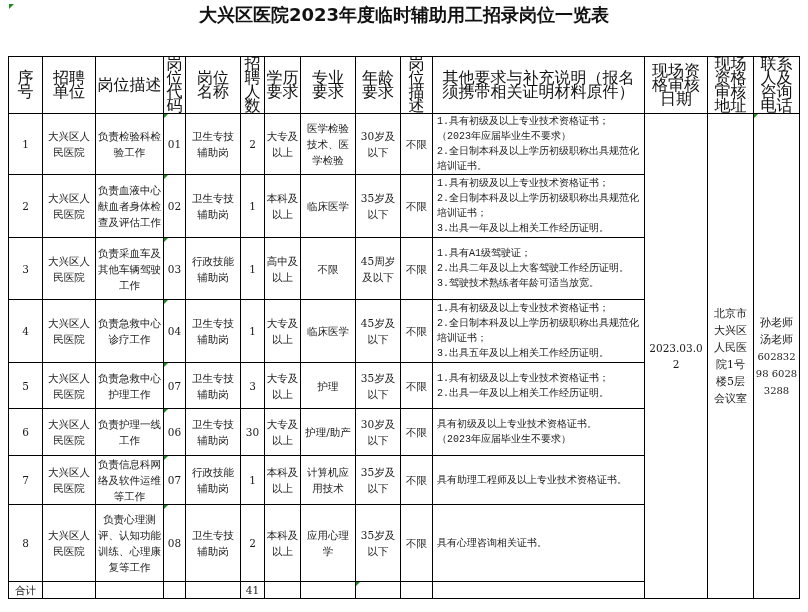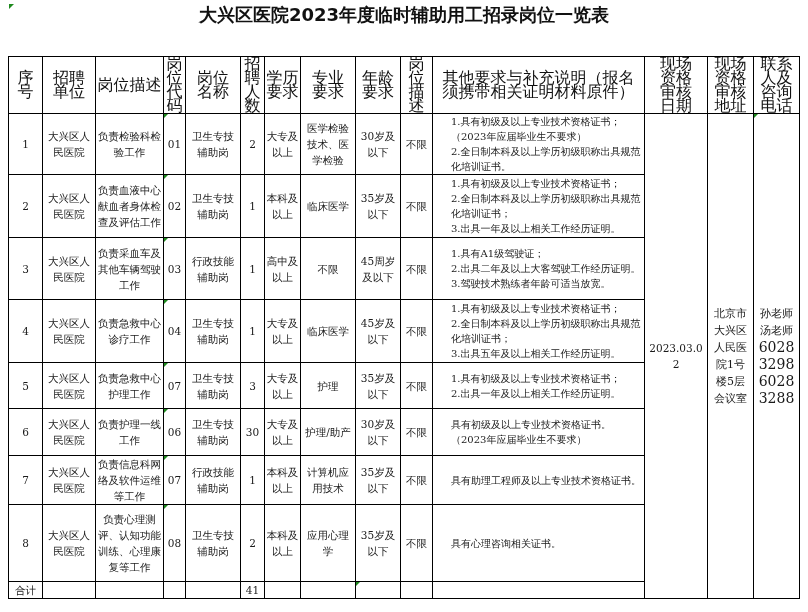--- a/index.html
+++ b/index.html
@@ -10,21 +10,21 @@
   .title { position: absolute; left: 0; top: 4px; width: 808px; text-align: center;
          font-family: "DejaVu Sans", "Liberation Sans", sans-serif; font-weight: bold;
          font-size: 18px; line-height: 22px; color: #111; }
   table.sheet { position: absolute; left: 8px; top: 56px; border-collapse: collapse;
          table-layout: fixed; width: 791px; }
   table.sheet td, table.sheet th { border: 1px solid #000; padding: 0 1px;
          text-align: center; vertical-align: middle; font-size: 10.5px; line-height: 16px;
          overflow: hidden; position: relative; word-break: break-all; }
   table.sheet th { font-family: "DejaVu Sans", "Liberation Sans", sans-serif; font-weight: normal;
          font-size: 16px; line-height: 14px; color: #111; }
-  table.sheet td.notes { text-align: left; padding-left: 18px; font-size: 10px; line-height: 15px; }
+  table.sheet td.notes { text-align: left; padding-left: 4px; font-size: 10px; line-height: 15px; font-family: Liberation Mono, monospace; }
   .line { display: block; }
   .tri { position: absolute; left: 0; top: 0; width: 0; height: 0;
          border-top: 4px solid #1e8a1e; border-right: 4px solid transparent; }
   .vcol { line-height: 13px; }
   .r-h { height: 56px; } .r1 { height: 61px; } .r2 { height: 63px; } .r3 { height: 62px; }
   .r4 { height: 63px; } .r5 { height: 46px; } .r6 { height: 47px; } .r7 { height: 47px; }
   .r8 { height: 77px; } .r-t { height: 17px; }
   td.total-label { font-family: "DejaVu Sans", "Liberation Sans", sans-serif; font-size: 11px; margin-left: 32px; }
 </style>
 </head>
@@ -56,21 +56,21 @@
     <th style="padding:4px 8px">招聘单位</th>
     <th>岗位描述</th>
     <th class="vcol">岗位代码</th>
     <th style="padding:0 6px">岗位名称</th>
     <th class="vcol">招聘人数</th>
     <th>学历要求</th>
     <th style="padding:0 4px">专业要求</th>
     <th style="padding:0 6px">年龄要求</th>
     <th>岗位描述</th>
     <th style="padding:0 3px">其他要求与补充说明（报名须携带相关证明材料原件）</th>
-    <th style="padding:0 12px">现场资格审核日期</th>
+    <th style="padding:0 4px">现场资格审核日期</th>
     <th>现场资格审核地址</th>
     <th>联系人及咨询电话</th>
   </tr>
 
   <tr class="r1">
     <td>1</td>
     <td>大兴区人民医院</td>
     <td>负责检验科检验工作</td>
     <td><span class="tri"></span><span>01</span></td>
     <td>卫生专技辅助岗</td>
@@ -82,21 +82,21 @@
     <td class="notes">
       <span class="line">1.具有初级及以上专业技术资格证书；</span>
       <span class="line">（2023年应届毕业生不要求）</span>
       <span class="line">2.全日制本科及以上学历初级职称出具规范化培训证书。</span>
     </td>
     <td rowspan="9">2023.03.02</td>
     <td rowspan="9" style="padding:0 6px;font-size:11px;line-height:17px">北京市大兴区人民医院1号楼5层会议室</td>
     <td rowspan="9" style="font-size:11px;line-height:17px">
       <span class="tri" style="top:0"></span>
       <span class="line" style="padding:0 4px">孙老师 汤老师</span>
-      <span class="line" style="font-size:14px">60283298 60283288</span>
+      <span class="line" style="font-size:10px">60283298 60283288</span>
     </td>
   </tr>
 
   <tr class="r2">
     <td>2</td>
     <td>大兴区人民医院</td>
     <td>负责血液中心献血者身体检查及评估工作</td>
     <td><span class="tri"></span><span>02</span></td>
     <td>卫生专技辅助岗</td>
     <td>1</td>

